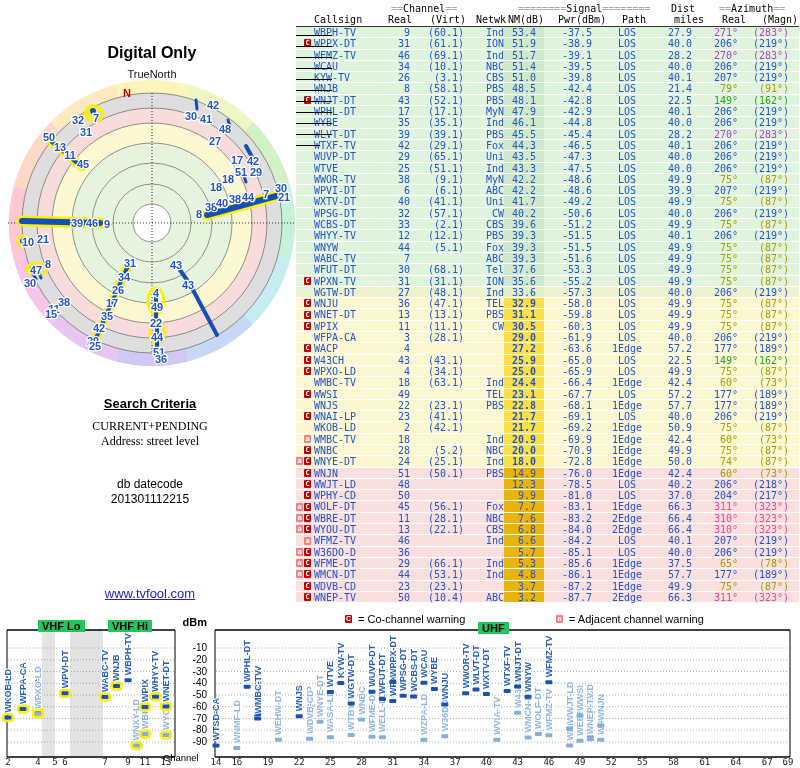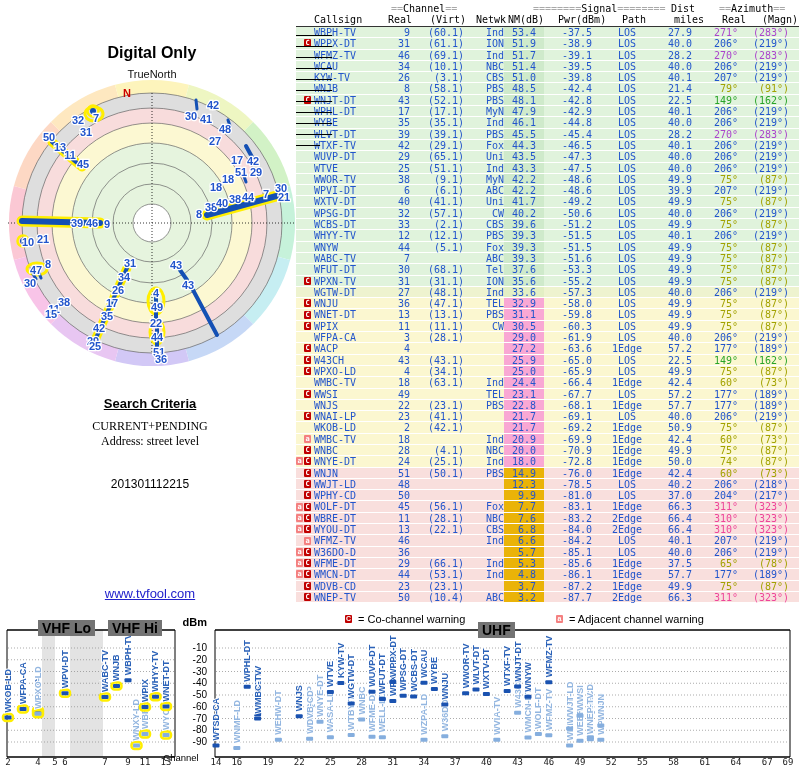--- a/index.html
+++ b/index.html
@@ -29,30 +29,30 @@
   .c-vi{width:54px;text-align:right;}
   .c-nw{width:40px;text-align:right;}
   .c-nm{width:40px;text-align:right;padding-right:8px;box-sizing:border-box;}
   .c-pw{width:58px;text-align:right;padding-right:10px;box-sizing:border-box;}
   .c-pa{width:50px;text-align:center;}
   .c-di{width:46px;text-align:right;padding-right:6px;box-sizing:border-box;}
   .c-tr{width:40px;text-align:right;}
   .c-mg{width:55px;text-align:right;padding-right:4px;box-sizing:border-box;}
   .bg-g {background:#e0f3dc;} .bg-g  .c-nm{background:#cfeacb;}
   .bg-gy{background:#eef3cf;} .bg-gy .c-nm{background:#e3efc4;}
-  .bg-y {background:#fbf7d0;} .bg-y  .c-nm{background:#f9a8d4;}
+  .bg-y {background:#fbf7d0;} .bg-y  .c-nm{background:#fde047;font-weight:bold;}
   .bg-p {background:#f9dfdd;} .bg-p  .c-nm{background:#eab308;}
   .az-b{color:#2255cc;} .az-e{color:#a2a200;text-align:right;} .az-se{color:#28a428;}
   .az-w{color:#aa44cc;} .az-nw{color:#ee4499;}
   .warn{display:inline-block;width:7px;height:8px;font-size:7px;line-height:8px;
         text-align:center;color:#fff;font-weight:bold;margin-right:1px;border-radius:1px;}
   .warn-c{background:#c00000;} .warn-a{background:#f48080;}
   
   #chart-svg{position:absolute;left:0;top:613px;}
-  .band-label{position:absolute;font-size:14px;font-weight:bold;color:#000;background:#737373;
+  .band-label{position:absolute;font-size:11px;font-weight:bold;color:#000;background:#22c55e;
               padding:0 4px;}
   #legend-co,#legend-adj{position:absolute;top:613px;font-size:11px;color:#000;
               display:flex;align-items:center;gap:5px;}
   #legend-co{left:345px;} #legend-adj{left:556px;}
 </style>
 </head>
 <body>
 
 <div id="page">
 
@@ -179,29 +179,30 @@
         <text x="70" y="149" text-anchor="middle" font-size="11" font-weight="bold" fill="#2255cc" stroke="#ffffff" stroke-width="2.5" paint-order="stroke">11</text>
         <text x="83" y="158" text-anchor="middle" font-size="11" font-weight="bold" fill="#2255cc" stroke="#ffffff" stroke-width="2.5" paint-order="stroke">45</text>
       </g>
   </svg>
 
   <div id="criteria">
     <div class="hd">Search Criteria</div>
     <div class="ln">CURRENT+PENDING</div>
     <div class="ln">Address: street level</div>
     <div class="db">
+      <div>db datecode</div>
       <div>201301112215</div>
     </div>
   </div>
   <div id="site-link">www.tvfool.com</div>
 
   <div id="tv-table">
     <div class="hrow">
       <span class="abs" style="left:95px"><span class="eq">==</span><span>Channel</span><span class="eq">==</span></span>
-      <span class="abs" style="left:237px"><span class="eq">========</span><span>Signal</span><span class="eq">========</span></span>
+      <span class="abs" style="left:222px"><span class="eq">========</span><span>Signal</span><span class="eq">========</span></span>
       <span class="abs" style="left:375px">Dist</span>
       <span class="abs" style="left:423px"><span class="eq">==</span><span>Azimuth</span><span class="eq">==</span></span>
     </div>
     <div class="hrow" id="hrow2">
       <span class="abs" style="left:18px">Callsign</span>
       <span class="abs" style="left:92px">Real</span>
       <span class="abs" style="left:134px">(Virt)</span>
       <span class="abs" style="left:180px">Netwk</span>
       <span class="abs" style="left:212px">NM(dB)</span>
       <span class="abs" style="left:262px">Pwr(dBm)</span>
@@ -689,21 +690,21 @@
           <span class="c-pw">-69.9</span>
           <span class="c-pa">1Edge</span>
           <span class="c-di">42.4</span>
           <span class="c-tr az-e">60°</span>
           <span class="c-mg az-e">(73°)</span>
         </div>
         <div class="trow bg-y">
           <span class="c-w"><span class="warn warn-c">C</span></span>
           <span class="c-cs">WNBC</span>
           <span class="c-re">28</span>
-          <span class="c-vi">(4.1)</span>
+          <span class="c-vi">(5.2)</span>
           <span class="c-nw">NBC</span>
           <span class="c-nm">20.0</span>
           <span class="c-pw">-70.9</span>
           <span class="c-pa">1Edge</span>
           <span class="c-di">49.9</span>
           <span class="c-tr az-e">75°</span>
           <span class="c-mg az-e">(87°)</span>
         </div>
         <div class="trow bg-y">
           <span class="c-w"><span class="warn warn-a">a</span><span class="warn warn-c">C</span></span>

